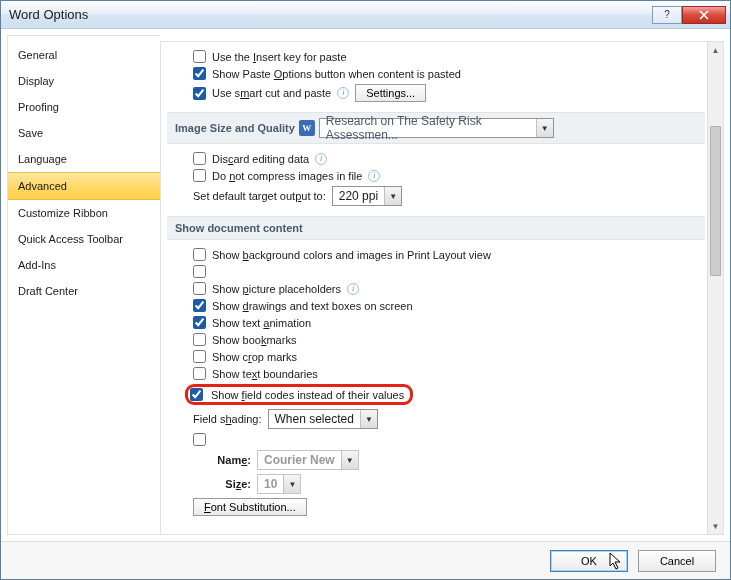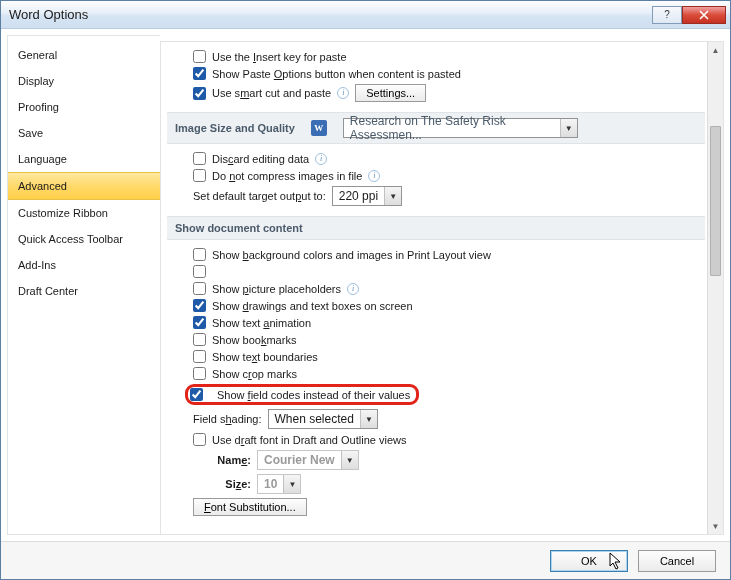--- a/index.html
+++ b/index.html
@@ -134,21 +134,21 @@
     cursor: pointer;
   }
   .section-head {
     background: #eef1f4;
     border-top: 1px solid #e0e4e9;
     border-bottom: 1px solid #e0e4e9;
     font-weight: bold;
     color: #4a5a6a;
     padding: 5px 8px;
     margin: 8px -8px 6px -8px;
-    display: flex; align-items: center; gap: 16px;
+    display: flex; align-items: center; gap: 4px;
   }
   .section-head.inline .combo {
     font-weight: normal;
   }
   .combo {
     display: inline-flex; align-items: center;
     border: 1px solid #939393;
     background: #fff;
     height: 20px;
   }
@@ -172,21 +172,21 @@
   .label-col { display: inline-block; min-width: 118px; color: #1a1a1a; }
   .muted { color: #9a9a9a; font-weight: bold; }
   .muted .combo { border-color: #c6c6c6; }
   .muted .combo .val { color: #9a9a9a; }
   .highlight-box {
     border: 3px solid #e2231a;
     border-radius: 9px;
     padding: 1px 6px 1px 2px;
     display: inline-flex;
     align-items: center;
-    gap: 14px;
+    gap: 8px;
   }
   .footer {
     height: 38px;
     border-top: 1px solid #ddd;
     display: flex;
     align-items: center;
     justify-content: flex-end;
     gap: 10px;
     padding: 0 14px;
     background: #f6f6f6;
@@ -302,45 +302,44 @@
         <div class="opt-row">
             <input type="checkbox" checked="" style="">
             <span><span>Show text </span><span class="underline-accel">a</span><span>nimation</span></span>
           </div>
         <div class="opt-row">
             <input type="checkbox" style="">
             <span><span>Show boo</span><span class="underline-accel">k</span><span>marks</span></span>
           </div>
         <div class="opt-row">
             <input type="checkbox" style="">
+            <span><span>Show c</span><span class="underline-accel">r</span><span>op marks</span></span>
+          </div>
+        <div class="opt-row">
+            <input type="checkbox" style="">
             <span><span>Show te</span><span class="underline-accel">x</span><span>t boundaries</span></span>
-          </div>
-        <div class="opt-row">
-            <input type="checkbox" style="">
-            <span><span>Show c</span><span class="underline-accel">r</span><span>op marks</span></span>
           </div>
 
         <div class="opt-row" style="padding-left:10px">
           <span class="highlight-box">
             <input type="checkbox" checked="" style="">
             <span><span>Show </span><span class="underline-accel">f</span><span>ield codes instead of their values</span></span>
           </span>
         </div>
 
         <div class="opt-row">
           <span><span>Field s</span><span class="underline-accel">h</span><span>ading:</span></span>
           <span class="combo">
             <span class="val">When selected</span>
             <span class="drop">▼</span>
           </span>
         </div>
 
         <div class="opt-row">
             <input type="checkbox" style="">
-            <span><span>Use d</span><span class="underline-accel">r</span><span>aft font in Draft and Outline views</span></span>
           </div>
 
         <div class="opt-row indent muted">
           <span class="label-col" style="text-align:right;min-width:40px"><span>Nam</span><span class="underline-accel">e</span><span>:</span></span>
           <span class="combo">
             <span class="val">Courier New</span>
             <span class="drop">▼</span>
           </span>
         </div>
         <div class="opt-row indent muted">

